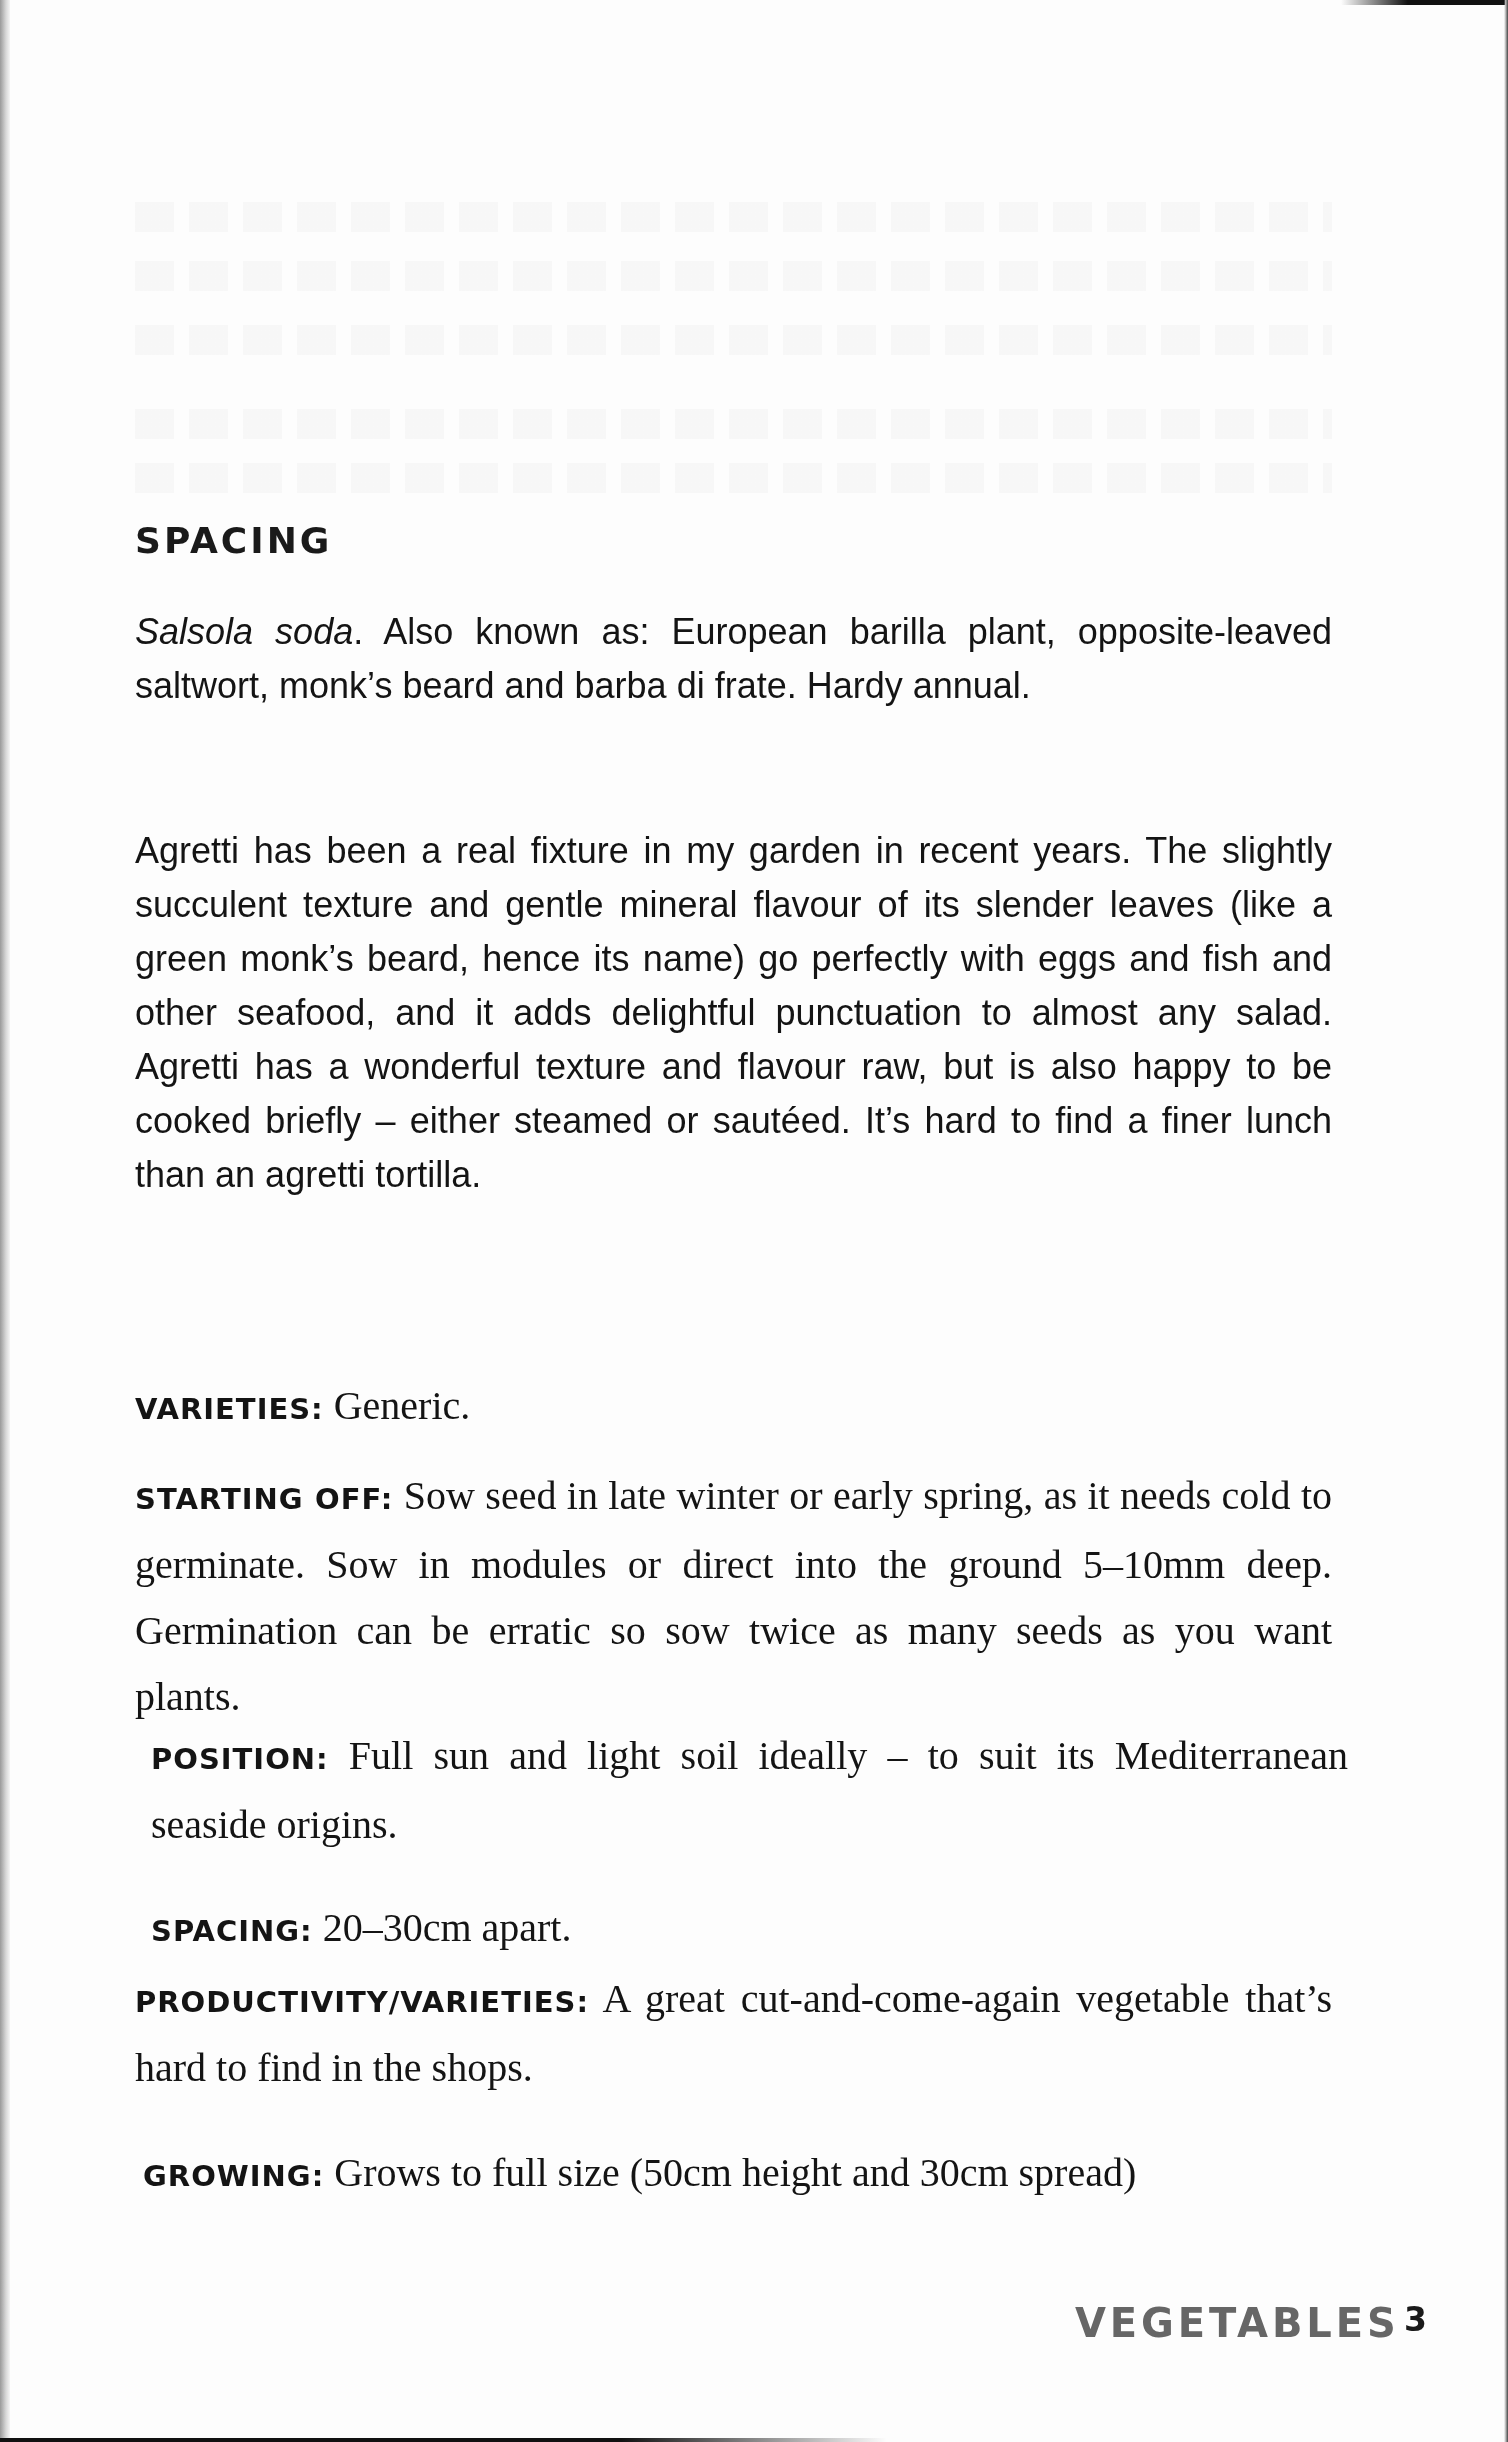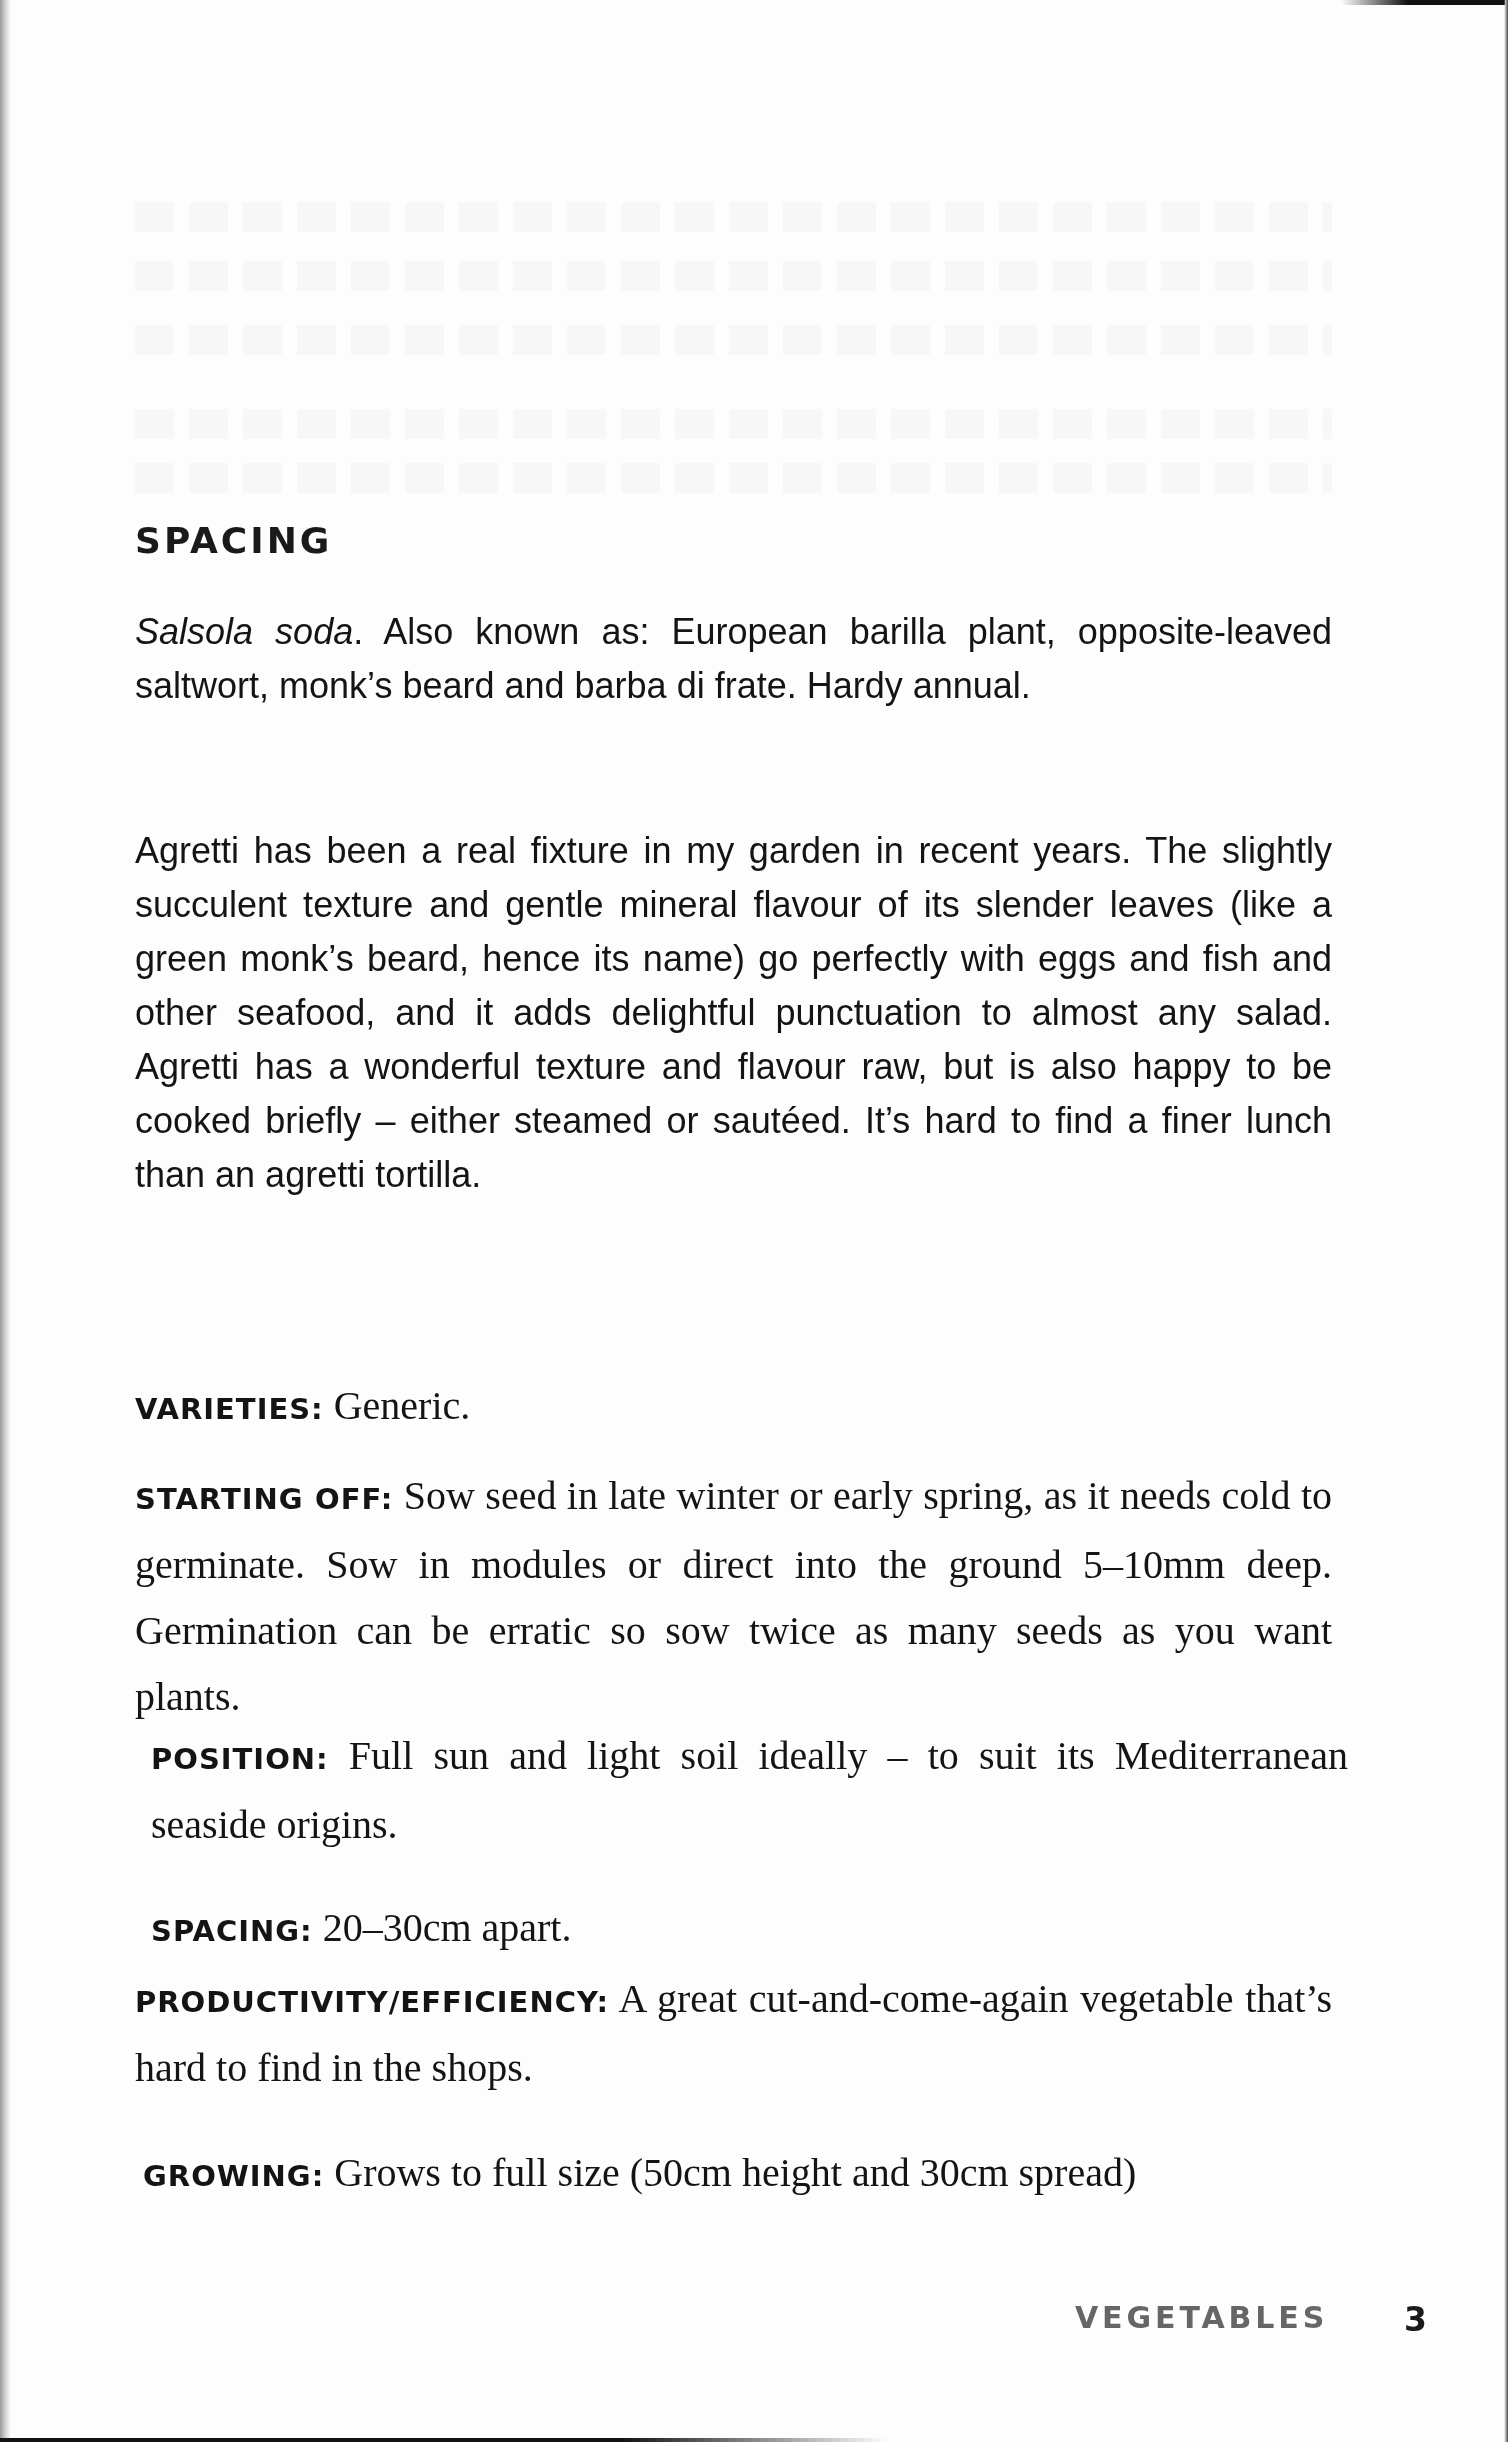--- a/index.html
+++ b/index.html
@@ -50,21 +50,21 @@
     letter-spacing: 1px;
   }
   .f-varieties { top: 1373px; }
   .f-starting { top: 1463px; }
   .f-position { top: 1707px; }
   .f-spacing { top: 1879px; }
   .f-productivity { top: 1966px; }
   .f-growing { top: 2132px; }
   .running-foot {
     position: absolute; top: 2300px; left: 1075px;
-    font-family: "DejaVu Sans", sans-serif; font-weight: bold; font-size: 30px;
+    font-family: "DejaVu Sans", sans-serif; font-weight: bold; font-size: 40px;
     letter-spacing: 3.9px; color: #666;
   }
   .page-number {
     position: absolute; top: 2300px; left: 1404px;
     font-family: "DejaVu Sans", sans-serif; font-weight: bold; font-size: 33px;
     color: #1a1a1a;
   }
   .ghost {
     position: absolute; left: 135px; width: 1197px; height: 29.6px;
     background: repeating-linear-gradient(to right, rgba(0,0,0,0.025) 0 39px, rgba(0,0,0,0) 39px 54px);
@@ -93,20 +93,20 @@
   <p class="sans-par desc" style="margin:0;">Agretti has been a real fixture in my garden in recent years. The slightly succulent texture and gentle mineral flavour of its slender leaves (like a green monk’s beard, hence its name) go perfectly with eggs and fish and other seafood, and it adds delightful punctuation to almost any salad. Agretti has a won­derful texture and flavour raw, but is also happy to be cooked briefly – either steamed or sautéed. It’s hard to find a finer lunch than an agretti tortilla.</p>
 
   <p class="field f-varieties" style="margin:0;"><span class="label">VARIETIES:</span><span> Generic.</span></p>
 
   <p class="field f-starting" style="margin:0;"><span class="label">STARTING OFF:</span><span> Sow seed in late winter or early spring, as it needs cold to germinate. Sow in modules or direct into the ground 5–10mm deep. Germination can be erratic so sow twice as many seeds as you want plants.</span></p>
 
   <p class="field f-position" style="margin:16px;"><span class="label">POSITION:</span><span> Full sun and light soil ideally – to suit its Mediterra­nean seaside origins.</span></p>
 
   <p class="field f-spacing" style="margin:16px;"><span class="label">SPACING:</span><span> 20–30cm apart.</span></p>
 
-  <p class="field f-productivity" style="margin:0;"><span class="label">PRODUCTIVITY/EFFICIENCY:</span><span> A great cut-and-come-again vegeta­ble that’s hard to find in the shops.</span></p>
+  <p class="field f-productivity" style="margin:0;"><span class="label">PRODUCTIVITY/VARIETIES:</span><span> A great cut-and-come-again vegeta­ble that’s hard to find in the shops.</span></p>
 
   <p class="field f-growing" style="margin:8px;"><span class="label">GROWING:</span><span> Grows to full size (50cm height and 30cm spread)</span></p>
 </div>
 
 <div class="running-foot">VEGETABLES</div>
 <div class="page-number">3</div>
 
 
 </body></html>

